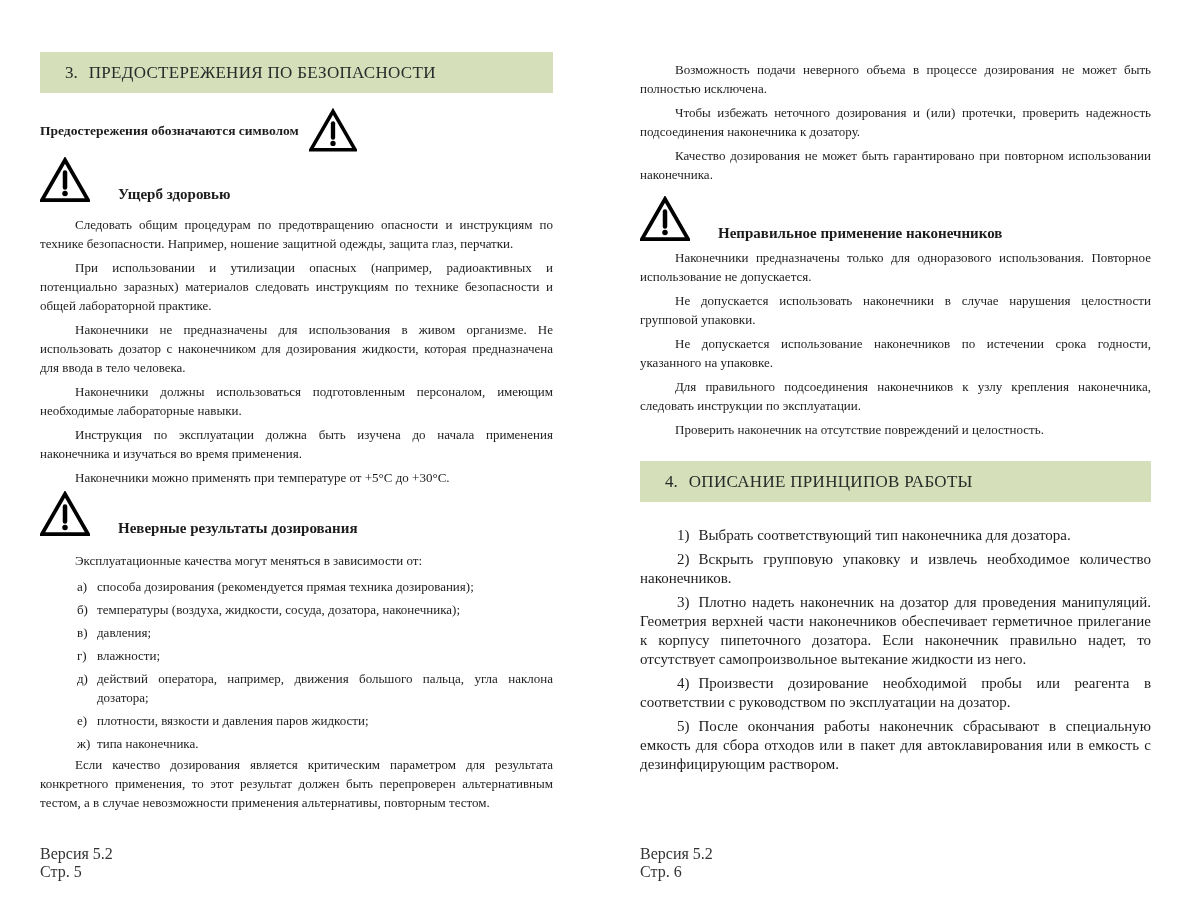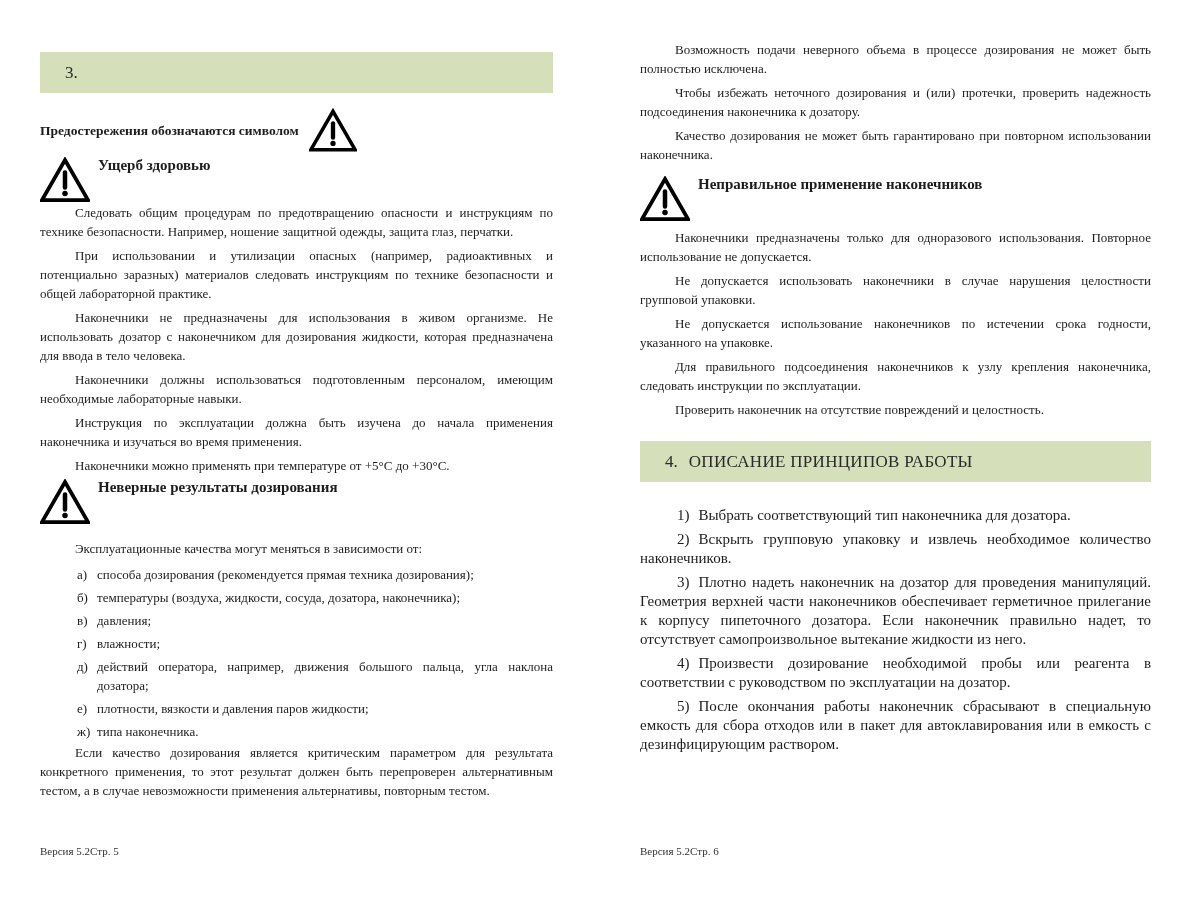--- a/index.html
+++ b/index.html
@@ -17,60 +17,61 @@
     font-size:17px;color:#2a2a2a;
   }
   .band-num{margin-left:25px;}
   .band-title{margin-left:11px;letter-spacing:0.3px;}
   .band-p5{margin-top:52px;}
   .band-p6{margin-top:22px;}
 
   .intro-row{display:flex;align-items:center;gap:10px;margin-top:15px;}
   .intro-label{font-weight:bold;font-size:13.5px;}
 
-  .warn-row{display:flex;align-items:flex-start;gap:8px;margin-top:4px;}
+  .warn-row{display:flex;align-items:flex-end;gap:28px;margin-top:4px;}
   .warn-title{font-weight:bold;font-size:15px;}
 
   .tri{width:50px;height:46px;flex:none;display:block;}
   .tri-lg{width:48px;height:45px;}
 
   p.body{
     margin:0;margin-top:5px;font-size:13px;line-height:19px;
     text-align:justify;text-indent:35px;
   }
-  p.first-after-head{margin-top:0;}
-  p.top-start{margin-top:40px;}
+  p.first-after-head{margin-top:12px;}
+  p.top-start{margin-top:60px;}
   p.after-warn{margin-top:6px;}
   p.list-intro{margin-top:14px;}
   p.conclusion{margin-top:2px;}
 
   .li{
     position:relative;margin-top:4px;padding-left:57px;
     font-size:13px;line-height:19px;text-align:justify;
   }
   .li-first{margin-top:7px;}
   .li .li-m{position:absolute;left:37px;top:0;}
 
   p.step{margin:0;margin-top:5px;font-size:15px;line-height:19px;text-align:justify;text-indent:37px;}
   p.step-first{margin-top:24px;}
   p.step .step-m{margin-right:9px;}
 
   .footer{
     position:absolute;top:845px;left:0;right:0;
     display:flex;justify-content:flex-start;
-    font-size:11px;color:#333333;
+    font-size:16px;color:#333333;flex-direction:column;
   }
 </style>
 </head>
 <body>
 
 <div class="page page-left">
 
   <div class="band band-p5">
     <span class="band-num">3.</span>
+    <span class="band-title">ПРЕДОСТЕРЕЖЕНИЯ ПО БЕЗОПАСНОСТИ</span>
   </div>
 
   <div class="intro-row">
     <span class="intro-label">Предостережения обозначаются символом</span>
     <svg class="tri tri-lg" viewBox="0 0 100 90">
       <path d="M50 5 L96 85 L4 85 Z" fill="none" stroke="#000" stroke-width="7.5"></path>
       <path d="M50 30 L50 60" stroke="#000" stroke-width="9" stroke-linecap="round"></path>
       <circle cx="50" cy="72" r="5.5" fill="#000"></circle>
     </svg>
   </div>

